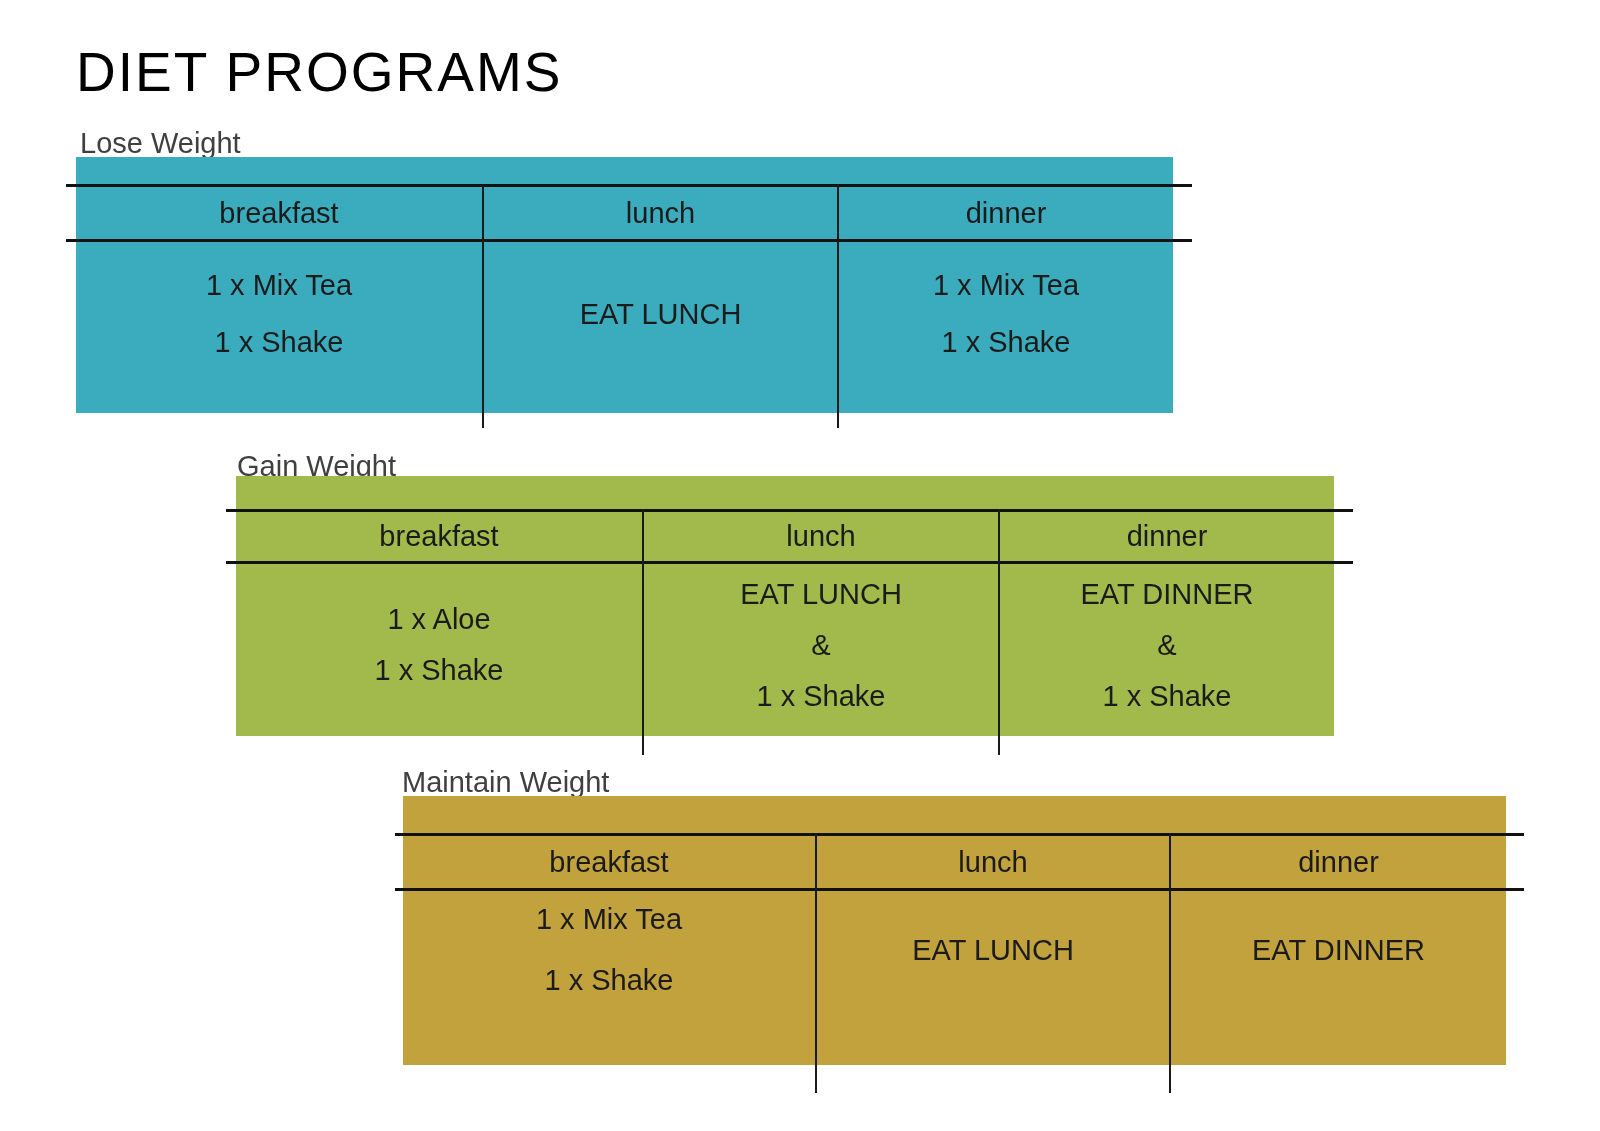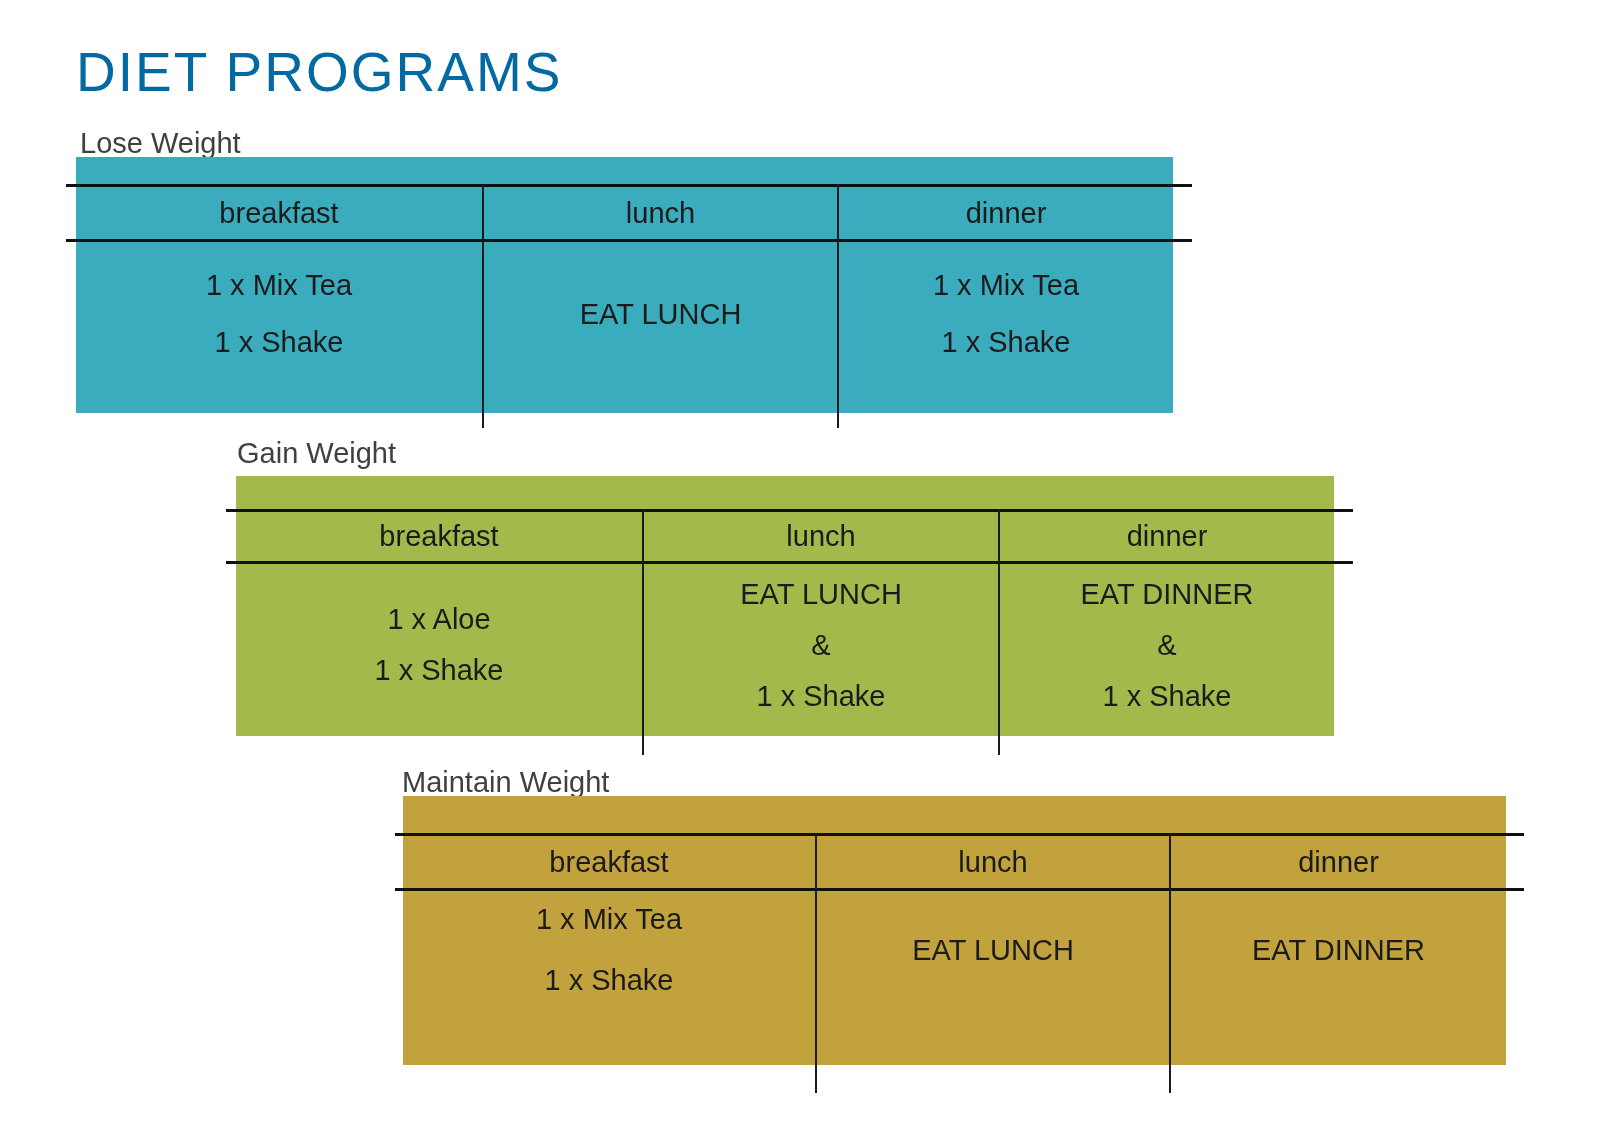--- a/index.html
+++ b/index.html
@@ -7,21 +7,21 @@
     position:relative;
     width:1600px;height:1131px;
     background:#ffffff;
     font-family:"Liberation Sans","DejaVu Sans",sans-serif;
     color:#1c1c1c;
     overflow:hidden;
   }
   .title{
     position:absolute;left:76px;top:40px;
     font-size:55px;font-weight:400;letter-spacing:2px;
-    color:#0369a1;margin:0;
+    color:#000000;margin:0;
   }
   .tbl-label{
     position:absolute;height:34px;
     font-size:29px;color:#404040;white-space:nowrap;
   }
   .fill{position:absolute;}
   .hline{position:absolute;height:3px;background:#111;}
   .vline{position:absolute;width:2px;background:#1a1a1a;}
   .hdr{
     position:absolute;display:flex;align-items:center;justify-content:center;
@@ -41,21 +41,21 @@
   #t0 .h1{top:184px;} #t0 .h2{top:239px;}
   #t0 .vline{top:184px;height:244px;}
   #t0 .v1{left:482px;} #t0 .v2{left:837px;}
   #t0 .hdr{top:187px;height:52px;}
   #t0 .cell{top:242px;height:171px;line-height:57px;padding-bottom:27px;}
   #t0 .c1{left:76px;width:406px;}
   #t0 .c2{left:484px;width:353px;}
   #t0 .c3{left:839px;width:334px;}
 
   
-  #t1 .tbl-label{left:237px;top:437px;}
+  #t1 .tbl-label{left:237px;top:450px;}
   #t1 .fill{left:236px;top:476px;width:1098px;height:260px;}
   #t1 .hline{left:226px;width:1127px;}
   #t1 .h1{top:509px;} #t1 .h2{top:561px;}
   #t1 .vline{top:509px;height:246px;}
   #t1 .v1{left:642px;} #t1 .v2{left:998px;}
   #t1 .hdr{top:512px;height:49px;}
   #t1 .cell{top:564px;height:192px;line-height:51px;padding-bottom:30px;}
   #t1 .c1{left:236px;width:406px;}
   #t1 .c2{left:644px;width:354px;}
   #t1 .c3{left:1000px;width:334px;}

